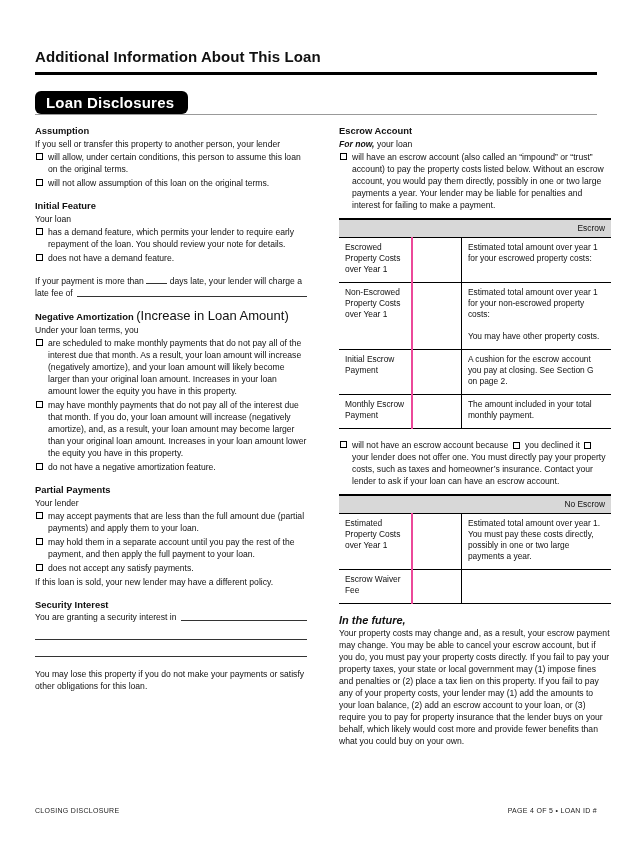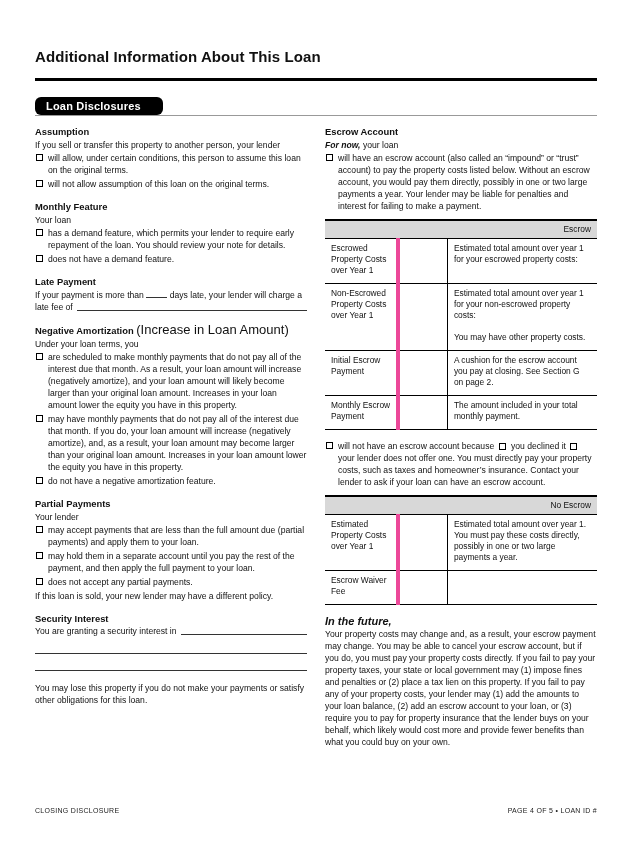--- a/index.html
+++ b/index.html
@@ -15,40 +15,40 @@
   }
   .content { padding: 0 33px 0 35px; }
 
   
   .page-title {
     margin-top: 48px;
     font-size: 15px;
     font-weight: bold;
     letter-spacing: 0.1px;
     border-bottom: 3px solid #000;
-    padding-bottom: 13px;
+    padding-bottom: 7px;
   }
   .tab-row {
     margin-top: 16px;
     border-bottom: 1px solid #999;
     display: flex;
   }
   .section-tab {
     background: #000;
     color: #fff;
-    font-size: 11px;
+    font-size: 15px;
     font-weight: bold;
     padding: 3px 14px 3px 11px;
     min-width: 128px;
     border-radius: 6px;
     letter-spacing: 0.2px;
   }
 
   
-  .cols { display: flex; gap: 18px; margin-top: 2px; }
+  .cols { display: flex; gap: 32px; margin-top: 2px; }
   .col { width: 272px; flex: none; font-size: 8.6px; line-height: 12px; }
 
   .sec { margin-top: 11px; }
   .sec-h {
     font-size: 9.4px;
     font-weight: bold;
     line-height: 12px;
   }
   .sec-h .normal { font-weight: normal; font-size: 13px; }
   .bi { font-weight: bold; font-style: italic; }
@@ -98,21 +98,21 @@
     font-weight: normal;
     font-size: 8.4px;
     padding: 3px 6px 3px 6px;
     border-bottom: 1px solid #000;
   }
   table.formtable td {
     vertical-align: top;
     padding: 4px 6px 7px 6px;
     border-bottom: 1px solid #000;
   }
-  td.c-label { width: 27%; border-right: 4px solid #ec4899; }
+  td.c-label { width: 27%; border-right: 2px solid #ec4899; }
   td.c-value { width: 18%; border-right: 1px solid #000; }
   td.c-desc  { width: 55%; }
   .desc2 { margin-top: 11px; }
   td.tight { padding-bottom: 3px; }
 
   .para { margin-top: 1px; }
   .mt6 { margin-top: 6px; }
 
   
   .footer {
@@ -148,34 +148,33 @@
             <span class="cb"></span>
             <span class="cb-text">will allow, under certain conditions, this person to assume this loan on the original terms.</span>
           </div>
           <div class="cb-item">
             <span class="cb"></span>
             <span class="cb-text">will not allow assumption of this loan on the original terms.</span>
           </div>
         </div>
 
         <div class="sec">
-          <div class="sec-h">Monthly Feature</div>
+          <div class="sec-h">Initial Feature</div>
           <div class="para">Your loan</div>
           <div class="cb-item">
             <span class="cb"></span>
             <span class="cb-text">has a demand feature, which permits your lender to require early repayment of the loan. You should review your note for details.</span>
           </div>
           <div class="cb-item">
             <span class="cb"></span>
             <span class="cb-text">does not have a demand feature.</span>
           </div>
         </div>
 
         <div class="sec">
-          <div class="sec-h">Late Payment</div>
           <div class="para nowrap">
             <span>If your payment is more than</span>
             <span class="blank-inline" style="width:21px"></span>
             <span>days late, your lender will charge a</span>
           </div>
           <div class="flexline">
             <span>late fee of</span>
             <span class="blank-flex"></span>
           </div>
         </div>
@@ -206,21 +205,21 @@
           <div class="cb-item">
             <span class="cb"></span>
             <span class="cb-text">may accept payments that are less than the full amount due (partial payments) and apply them to your loan.</span>
           </div>
           <div class="cb-item">
             <span class="cb"></span>
             <span class="cb-text">may hold them in a separate account until you pay the rest of the payment, and then apply the full payment to your loan.</span>
           </div>
           <div class="cb-item">
             <span class="cb"></span>
-            <span class="cb-text">does not accept any partial payments.</span>
+            <span class="cb-text">does not accept any satisfy payments.</span>
           </div>
           <div class="para">If this loan is sold, your new lender may have a different policy.</div>
         </div>
 
         <div class="sec">
           <div class="sec-h">Security Interest</div>
           <div class="flexline">
             <span>You are granting a security interest in</span>
             <span class="blank-flex"></span>
           </div>

